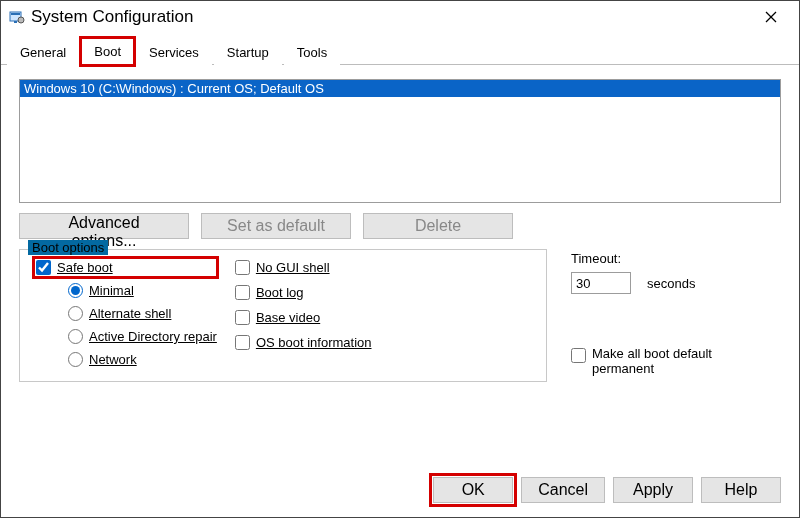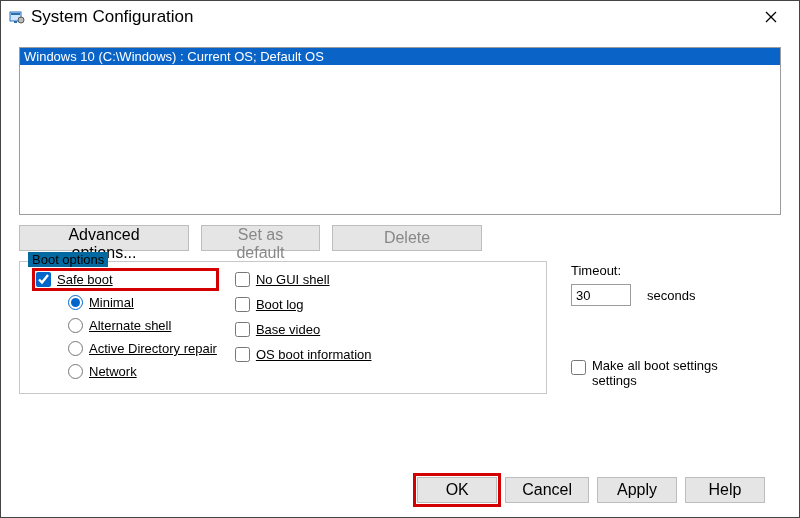--- a/index.html
+++ b/index.html
@@ -68,21 +68,21 @@
     outline-offset: -1px;
   }
   .content {
     flex: 1;
     padding: 14px 18px 0 18px;
     display: flex;
     flex-direction: column;
   }
   .boot-list {
     border: 1px solid #9c9c9c;
-    height: 168px;
+    height: 124px;
     background: #fff;
   }
   .boot-list-item {
     background: #0a64c7;
     color: #fff;
     padding: 1px 4px;
     font-size: 13px;
   }
   .btn-row {
     display: flex;
@@ -146,21 +146,21 @@
   .timeout-input {
     width: 60px; height: 22px;
     border: 1px solid #9c9c9c;
     font-family: inherit; font-size: 13px;
     padding: 0 4px;
   }
   .bottom-buttons {
     display: flex;
     justify-content: flex-end;
     gap: 8px;
-    padding: 12px 34px 14px 0;
+    padding: 12px 18px 14px 0;
   }
   .bottom-buttons .button {
     min-width: 80px;
     height: 26px;
     background: #e5e5e5;
     border: 1px solid #bdbdbd;
   }
   .bottom-buttons .button.ok {
     position: relative;
   }
@@ -193,30 +193,37 @@
     <span class="title">System Configuration</span>
     <span class="spacer"></span>
     <div class="close">
       <svg width="12" height="12" viewBox="0 0 12 12">
         <line x1="1" y1="1" x2="11" y2="11" stroke="#000" stroke-width="1.2"></line>
         <line x1="11" y1="1" x2="1" y2="11" stroke="#000" stroke-width="1.2"></line>
       </svg>
     </div>
   </div>
 
+  <div class="tabstrip">
+    <div class="tab">General</div>
+    <div class="tab active highlight-red">Boot</div>
+    <div class="tab">Services</div>
+    <div class="tab">Startup</div>
+    <div class="tab">Tools</div>
+  </div>
 
   <div class="content">
 
     <div class="boot-list">
       <div class="boot-list-item">Windows 10 (C:\Windows) : Current OS; Default OS</div>
     </div>
 
     <div class="btn-row">
       <button class="button" style="width:170px">Advanced options...</button>
-      <button class="button disabled" style="width:119px">Set as default</button>
+      <button class="button disabled" style="width:150px">Set as default</button>
       <button class="button disabled" style="width:150px">Delete</button>
     </div>
 
     <div class="options-row">
 
       <div class="fieldset">
         <div class="legend">Boot options</div>
 
         <div class="boot-options-cols">
           <div class="col left">
@@ -267,21 +274,21 @@
 
       <div class="right-panel">
         <div>Timeout:</div>
         <div class="timeout-row">
           <input class="timeout-input" value="30" style="">
           <span>seconds</span>
         </div>
         <div style="height:40px"></div>
         <label class="chk" style="align-items:flex-start">
           <input type="checkbox" class="win" style="margin-top: 2px;">
-          <span style="max-width:150px">Make all boot settings settings</span>
+          <span style="max-width:150px">Make all boot default permanent</span>
         </label>
       </div>
 
     </div>
   </div>
 
   <div class="bottom-buttons">
     <span style="position:relative; display:inline-block">
       <button class="button ok">OK</button>
       <span class="ok-highlight"></span>

